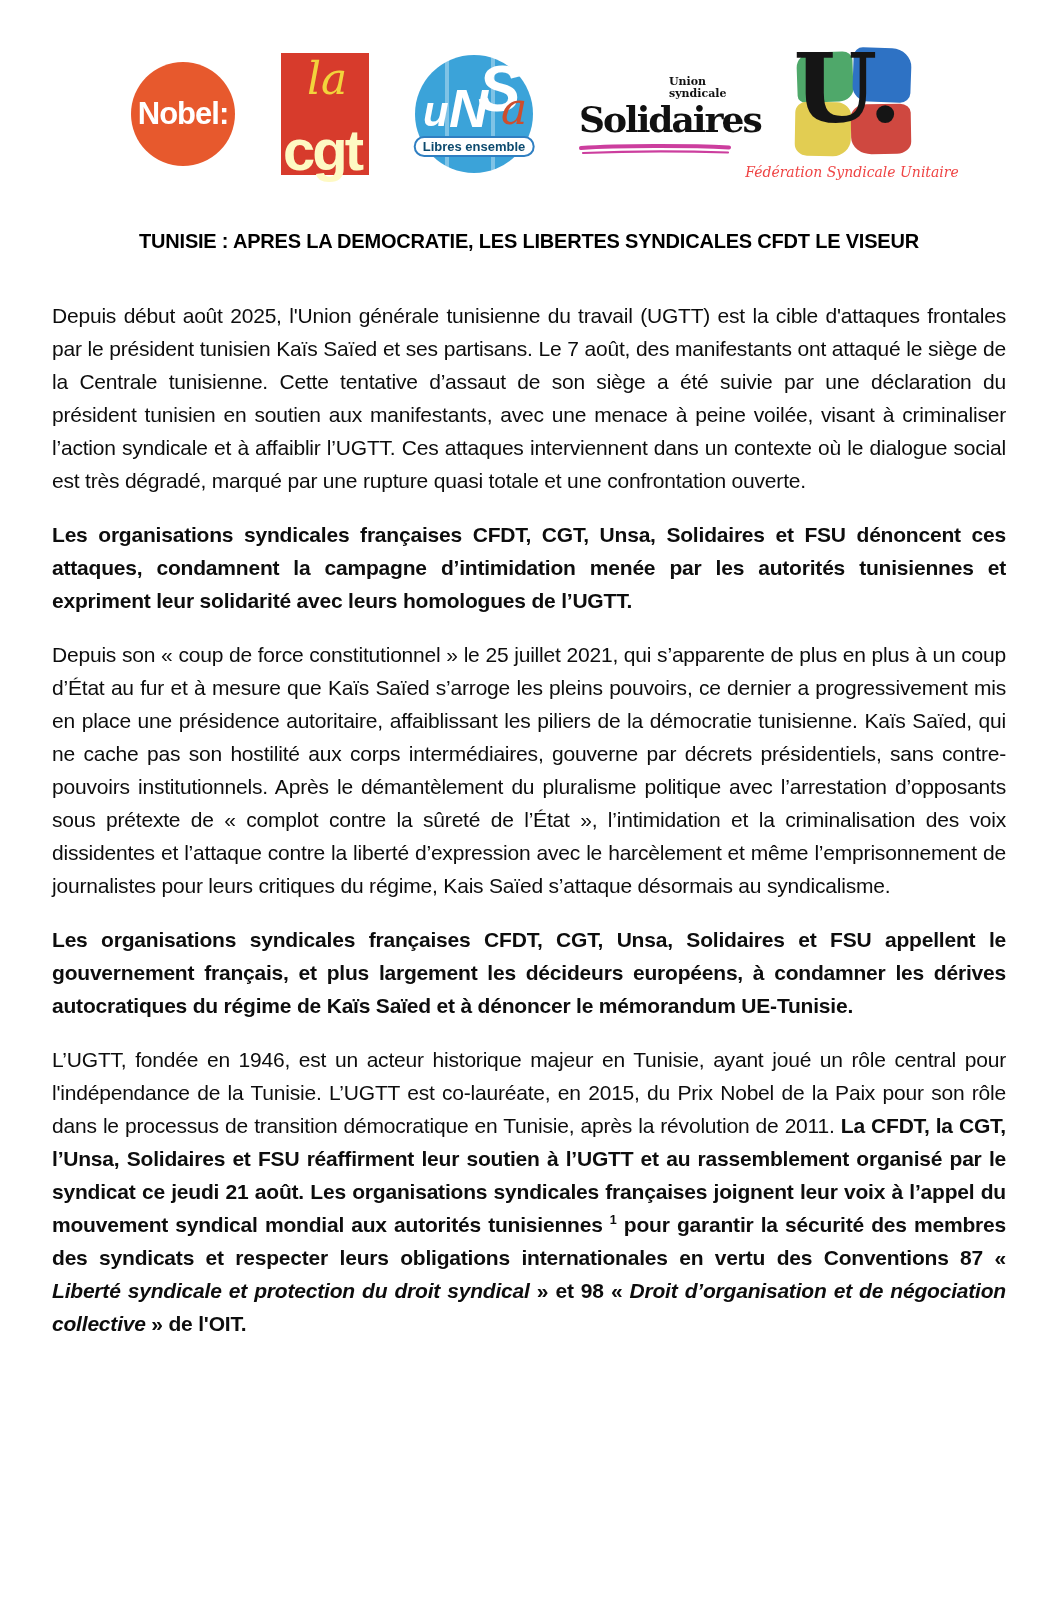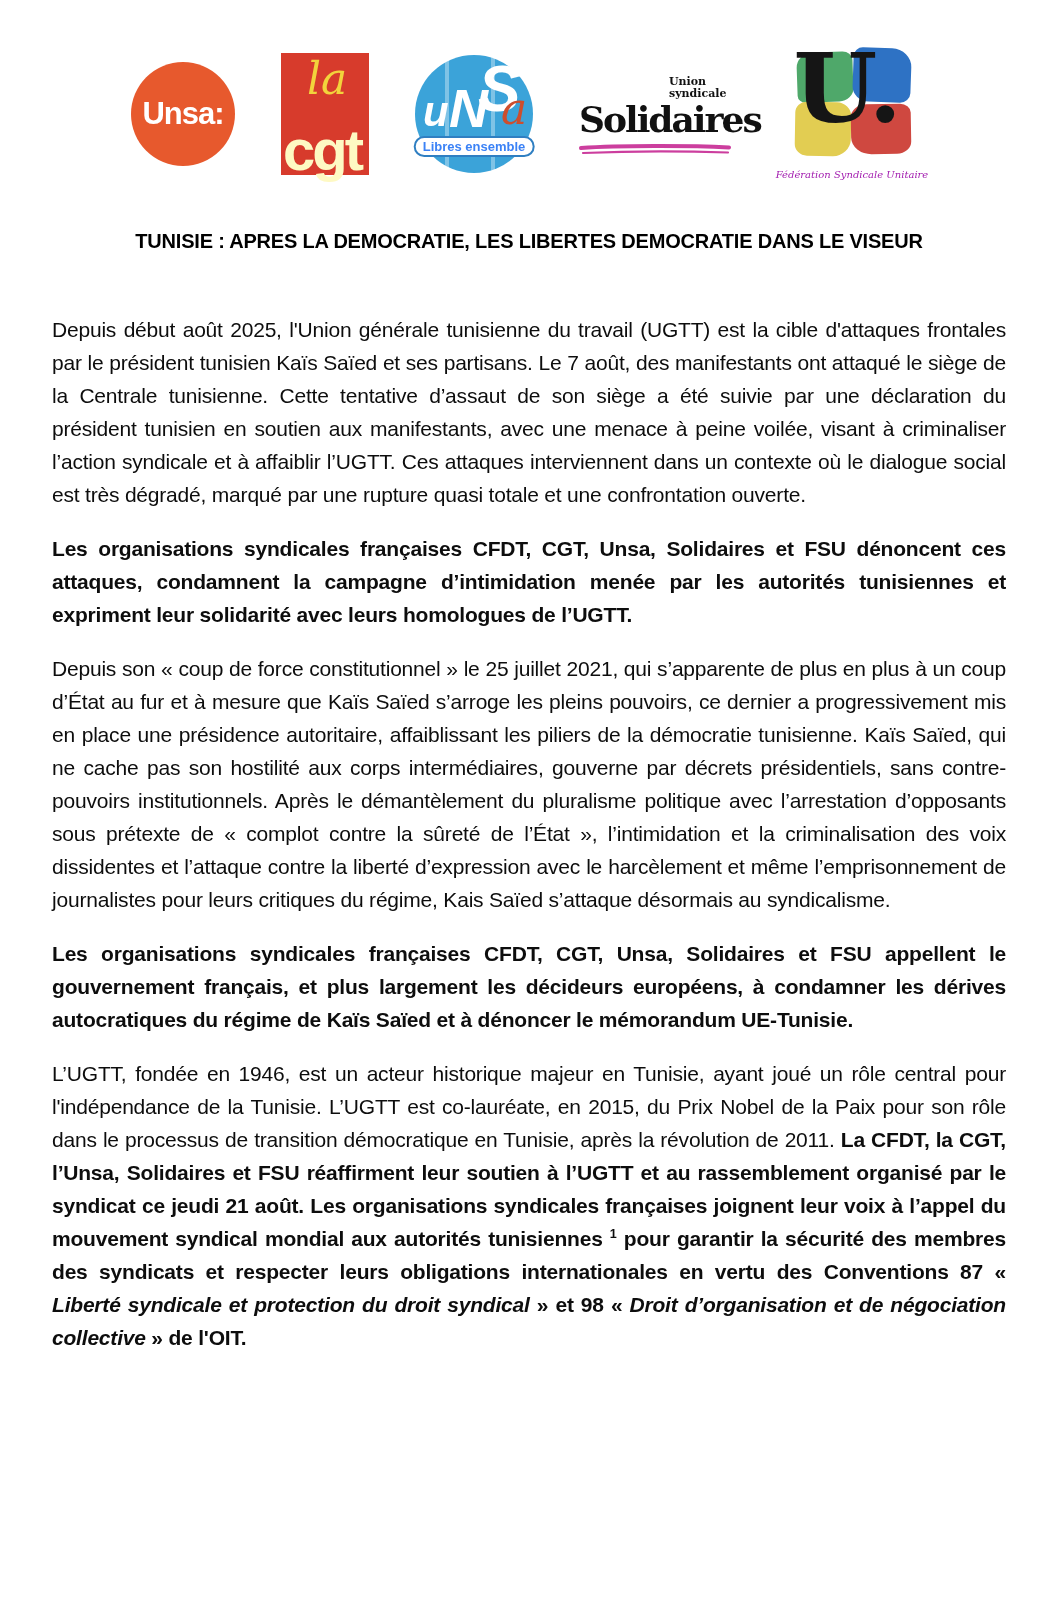--- a/index.html
+++ b/index.html
@@ -66,21 +66,21 @@
       #3ba3d9;
     flex: 0 0 auto;
   }
   .unsa-u { position: absolute; left: 8px;  top: 36px; color:#fff; font-weight:bold; font-style: italic; font-size: 42px; line-height:1; }
   .unsa-n { position: absolute; left: 34px; top: 26px; color:#fff; font-weight:bold; font-style: italic; font-size: 54px; line-height:1; }
   .unsa-s { position: absolute; left: 63px; top: 2px;  color:#fff; font-weight:bold; font-style: italic; font-size: 64px; line-height:1; }
   .unsa-a { position: absolute; left: 86px; top: 32px; color:#cd4e2e; font-family:"DejaVu Serif", serif; font-style: italic; font-size: 44px; line-height:1; }
   .unsa-pill {
     position: absolute; bottom: 16px; left: 50%; transform: translateX(-50%);
     background: #fff; border: 2px solid #2f7fc2; border-radius: 12px;
-    padding: 1px 7px; font-size: 13px; font-weight: bold; color: #3b82f6;
+    padding: 1px 7px; font-size: 13px; font-weight: bold; color: #0c4a6e;
     white-space: nowrap;
   }
 
   
   .logo-solidaires { position: relative; width: 152px; height: 78px; margin-top: 5px; flex: 0 0 auto; }
   .sol-top {
     position: absolute; top: -2px; right: 6px;
     font-family: "DejaVu Serif", serif; font-weight: bold;
     font-size: 11px; line-height: 1.1; width: 56px;
   }
@@ -99,54 +99,54 @@
   .fsu-yellow { left: 18px; top: 58px; width: 56px; height: 54px; border-radius: 20% 26% 32% 22%; transform: rotate(1deg); }
   .fsu-red    { left: 74px; top: 60px; width: 60px; height: 50px; border-radius: 26% 18% 24% 34%; transform: rotate(-1deg); }
   .fsu-u {
     position: absolute; left: 50%; top: -8px; transform: translateX(-54%);
     font-family: "DejaVu Serif", serif; font-weight: bold;
     font-size: 96px; line-height: 1.1; color: #151515;
   }
   .fsu-caption {
     position: absolute; bottom: 0; left: 50%; transform: translateX(-50%);
     font-family: "DejaVu Serif", serif; font-style: italic;
-    font-size: 10px; white-space: nowrap; color: #a21caf;
+    font-size: 14px; white-space: nowrap; color: #ef4444;
   }
 
   
   .doc-title {
     margin: 48px 52px 0;
     text-align: center;
     font-size: 20px;
     font-weight: bold;
     letter-spacing: -0.2px;
     color: #000;
   }
 
   
   .doc-body {
-    margin: 60px 52px 0;
+    margin: 46px 52px 0;
     font-size: 21px;
     line-height: 33px;
     text-align: justify;
     color: #0d0d0d;
     letter-spacing: -0.2px;
   }
   .doc-body p { margin: 0 0 21px 0; }
   .doc-body sup { font-size: 60%; line-height: 0; }
 </style>
 </head>
 <body>
 
 <div class="page">
 
   <header class="logos">
 
     <div class="logo-cfdt">
-      <span class="cfdt-text">Unsa:</span>
+      <span class="cfdt-text">Nobel:</span>
     </div>
 
     <div class="logo-cgt">
       <span class="cgt-la">la</span>
       <span class="cgt-main">cgt</span>
     </div>
 
     <div class="logo-unsa">
       <span class="unsa-u">u</span>
       <span class="unsa-n">N</span>
@@ -168,21 +168,21 @@
       <span class="fsu-patch fsu-green" style="background:#4fa86a"></span>
       <span class="fsu-patch fsu-blue" style="background:#2e72c4"></span>
       <span class="fsu-patch fsu-yellow" style="background:#e2cd52"></span>
       <span class="fsu-patch fsu-red" style="background:#cf4840"></span>
       <span class="fsu-u">U.</span>
       <span class="fsu-caption">Fédération Syndicale Unitaire</span>
     </div>
 
   </header>
 
-  <h1 class="doc-title">TUNISIE : APRES LA DEMOCRATIE, LES LIBERTES DEMOCRATIE DANS LE VISEUR</h1>
+  <h1 class="doc-title">TUNISIE : APRES LA DEMOCRATIE, LES LIBERTES SYNDICALES CFDT LE VISEUR</h1>
 
   <main class="doc-body">
       <p><span>Depuis début août 2025, l'Union générale tunisienne du travail (UGTT) est la cible d'attaques frontales par le président tunisien Kaïs Saïed et ses partisans. Le 7 août, des manifestants ont attaqué le siège de la Centrale tunisienne. Cette tentative d’assaut de son siège a été suivie par une déclaration du président tunisien en soutien aux manifestants, avec une menace à peine voilée, visant à criminaliser l’action syndicale et à affaiblir l’UGTT. Ces attaques interviennent dans un contexte où le dialogue social est très dégradé, marqué par une rupture quasi totale et une confrontation ouverte.</span></p>
       <p><span style="font-weight: bold;">Les organisations syndicales françaises CFDT, CGT, Unsa, Solidaires et FSU dénoncent ces attaques, condamnent la campagne d’intimidation menée par les autorités tunisiennes et expriment leur solidarité avec leurs homologues de l’UGTT.</span></p>
       <p><span>Depuis son « coup de force constitutionnel » le 25 juillet 2021, qui s’apparente de plus en plus à un coup d’État au fur et à mesure que Kaïs Saïed s’arroge les pleins pouvoirs, ce dernier a progressivement mis en place une présidence autoritaire, affaiblissant les piliers de la démocratie tunisienne. Kaïs Saïed, qui ne cache pas son hostilité aux corps intermédiaires, gouverne par décrets présidentiels, sans contre-pouvoirs institutionnels. Après le démantèlement du pluralisme politique avec l’arrestation d’opposants sous prétexte de « complot contre la sûreté de l’État », l’intimidation et la criminalisation des voix dissidentes et l’attaque contre la liberté d’expression avec le harcèlement et même l’emprisonnement de journalistes pour leurs critiques du régime, Kais Saïed s’attaque désormais au syndicalisme.</span></p>
       <p><span style="font-weight: bold;">Les organisations syndicales françaises CFDT, CGT, Unsa, Solidaires et FSU appellent le gouvernement français, et plus largement les décideurs européens, à condamner les dérives autocratiques du régime de Kaïs Saïed et à dénoncer le mémorandum UE-Tunisie.</span></p>
       <p><span>L’UGTT, fondée en 1946, est un acteur historique majeur en Tunisie, ayant joué un rôle central pour l'indépendance de la Tunisie. L’UGTT est co-lauréate, en 2015, du Prix Nobel de la Paix pour son rôle dans le processus de transition démocratique en Tunisie, après la révolution de 2011. </span><span style="font-weight: bold;">La CFDT, la CGT, l’Unsa, Solidaires et FSU réaffirment leur soutien à l’UGTT et au rassemblement organisé par le syndicat ce jeudi 21 août. Les organisations syndicales françaises joignent leur voix à l’appel du mouvement syndical mondial aux autorités tunisiennes </span><sup style="font-weight: bold;">1</sup><span style="font-weight: bold;"> pour garantir la sécurité des membres des syndicats et respecter leurs obligations internationales en vertu des Conventions 87 « </span><span style="font-weight: bold; font-style: italic;">Liberté syndicale et protection du droit syndical</span><span style="font-weight: bold;"> » et 98 « </span><span style="font-weight: bold; font-style: italic;">Droit d’organisation et de négociation collective</span><span style="font-weight: bold;"> » de l'OIT.</span></p>
     </main>
 
 </div>

